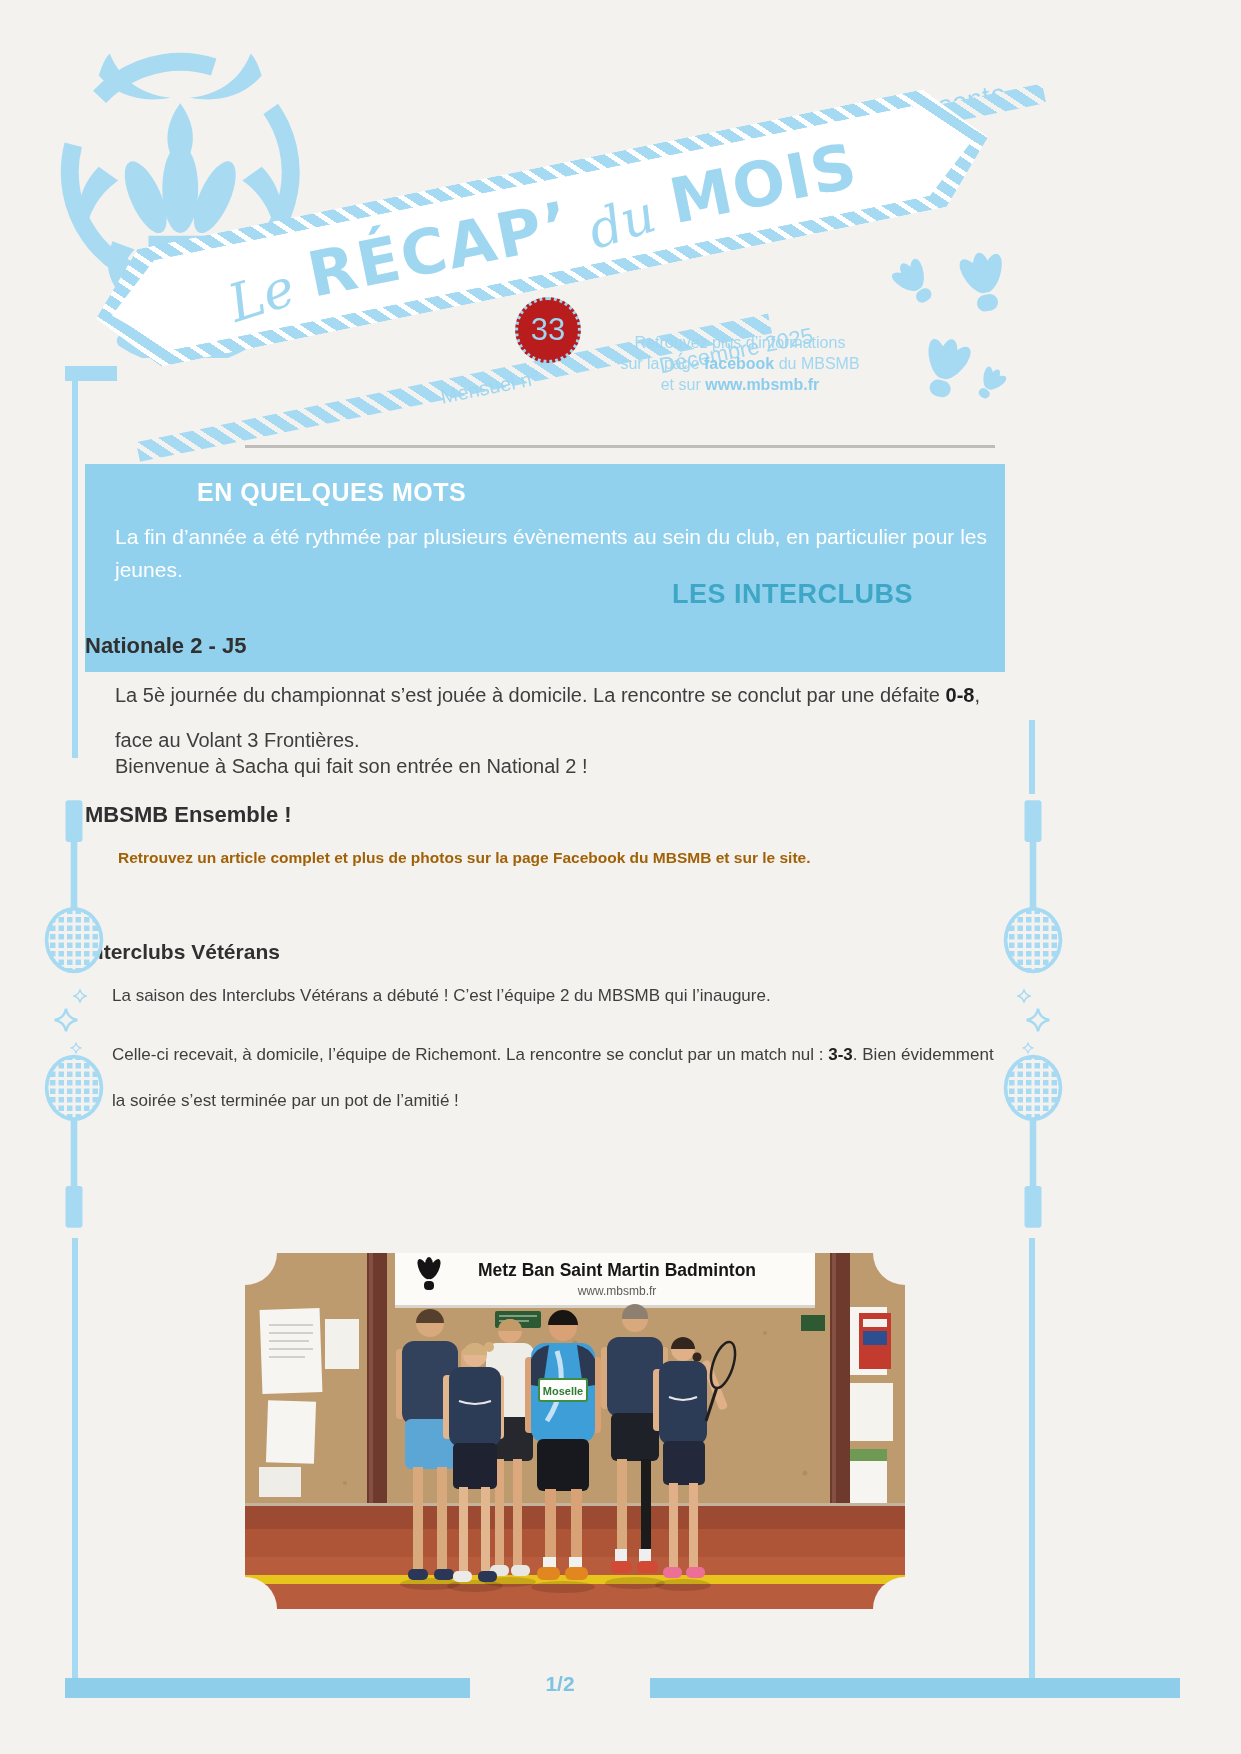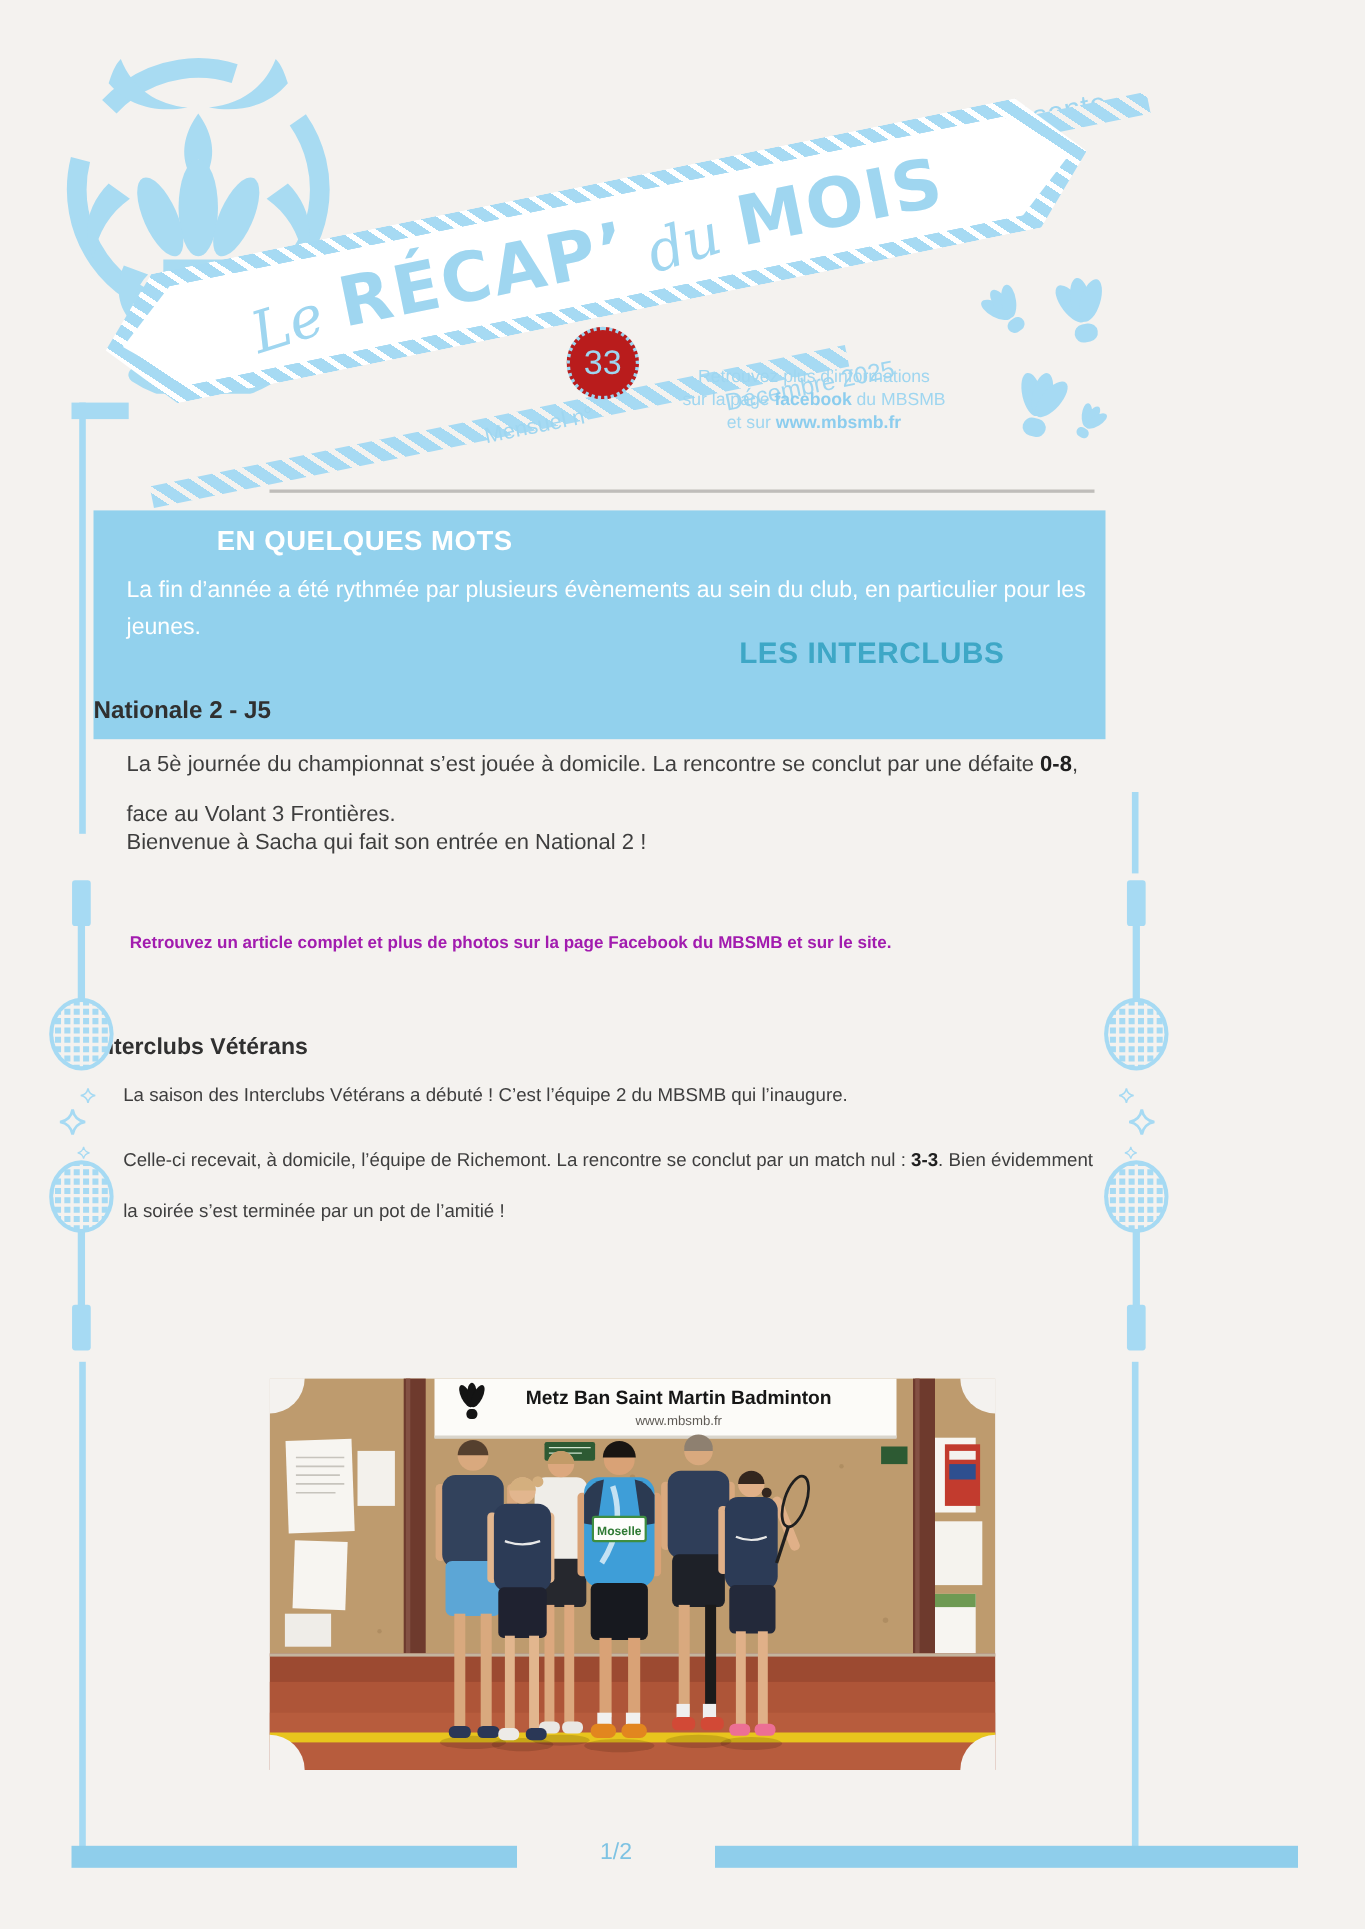--- a/index.html
+++ b/index.html
@@ -43,39 +43,39 @@
   .section-heading{position:absolute;left:85px;top:579px;width:828px;text-align:right;
             font-size:27px;font-weight:700;color:#3EA7C6;letter-spacing:.5px}
   .h3{position:absolute;left:85px;width:920px;text-align:left;font-weight:700;color:#303030}
   .h3-n2{top:633px;font-size:22px}
   .h3-ens{top:802px;font-size:22px}
   .h3-vet{top:940px;font-size:21px}
   .p{position:absolute;color:#3E3E3E}
   .p b{font-weight:700;color:#202020}
   .p-n2a{left:115px;top:673px;width:885px;font-size:20px;line-height:45px}
   .p-n2b{left:115px;top:755px;width:885px;font-size:20px}
-  .p-note{left:118px;top:849px;width:880px;font-size:15.5px;font-weight:700;color:#a21caf}
+  .p-note{left:118px;top:849px;width:880px;font-size:15.5px;font-weight:700;color:#a16207}
   .p-vet1{left:112px;top:986px;width:882px;font-size:17px}
   .p-vet2{left:112px;top:1032px;width:882px;font-size:17px;line-height:46px}
 
   
   .photo{position:absolute;left:245px;top:1253px;width:660px;height:356px;overflow:hidden}
   .photo svg{display:block;width:100%;height:100%}
   .notch{position:absolute;width:64px;height:64px;border-radius:50%;background:#F4F2EF}
   .notch.tl{left:-32px;top:-32px}.notch.tr{right:-32px;top:-32px}
   .notch.bl{left:-32px;bottom:-32px}.notch.br{right:-32px;bottom:-32px}
 
   
   .frame{background:#A6DAF3;position:absolute}
   .deco{position:absolute}
   .footer-bar{position:absolute;top:1678px;height:20px;background:#8FCEEB}
   .footer-bar.b1{left:65px;width:405px}
   .footer-bar.b2{left:650px;width:530px}
   .page-number{position:absolute;left:470px;top:1672px;width:180px;text-align:center;
-            font-size:21px;font-weight:400;color:#7EC3E3}
+            font-size:21px;font-weight:700;color:#7EC3E3}
 </style>
 </head>
 <body>
 
 <svg style="position:absolute;width:0;height:0" aria-hidden="true">
   <defs>
     <clipPath id="racket-head-clip">
         <ellipse cx="0" cy="150" rx="27" ry="31"></ellipse>
       </clipPath>
     <g id="racket-sym" fill="#A6DAF3">
@@ -163,20 +163,21 @@
   </section>
 
   <h2 class="section-heading">LES INTERCLUBS</h2>
 
   <h3 class="h3 h3-n2">Nationale 2 - J5</h3>
 
   <p class="p p-n2a"><span>La 5è journée du championnat s’est jouée à domicile. La rencontre se conclut par une défaite </span><b>0-8</b><span>, face au Volant 3 Frontières.</span></p>
 
   <p class="p p-n2b">Bienvenue à Sacha qui fait son entrée en National 2 !</p>
 
+  <h3 class="h3 h3-ens">MBSMB Ensemble !</h3>
 
   <p class="p p-note">Retrouvez un article complet et plus de photos sur la page Facebook du MBSMB et sur le site.</p>
 
   <h3 class="h3 h3-vet">Interclubs Vétérans</h3>
 
   <p class="p p-vet1">La saison des Interclubs Vétérans a débuté ! C’est l’équipe 2 du MBSMB qui l’inaugure.</p>
 
   <p class="p p-vet2"><span>Celle-ci recevait, à domicile, l’équipe de Richemont. La rencontre se conclut par un match nul : </span><b>3-3</b><span>. Bien évidemment la soirée s’est terminée par un pot de l’amitié !</span></p>
 
   <div class="photo">

